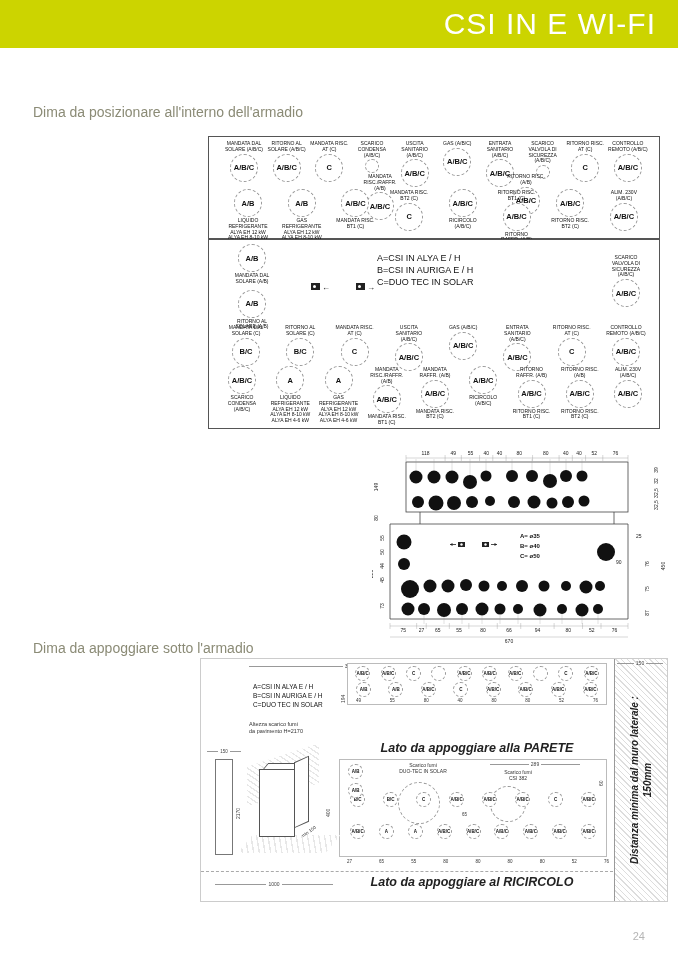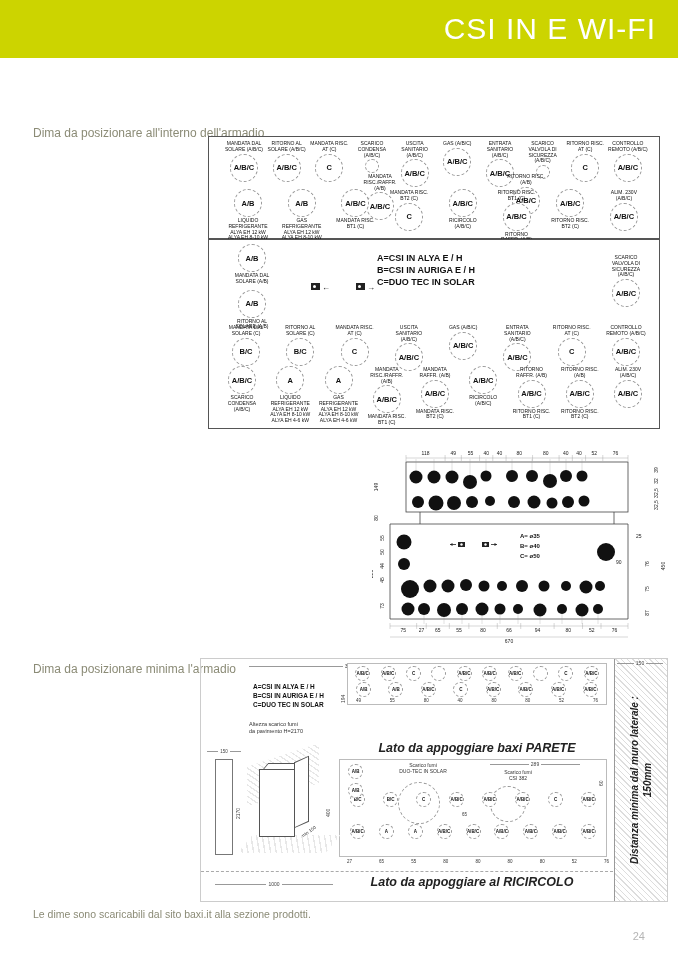--- a/index.html
+++ b/index.html
@@ -1,36 +1,36 @@
 <!DOCTYPE html>
 <html><head>
 <meta charset="utf-8">
 <style>
   html,body{margin:0;padding:0;background:#fff;}
   #page{position:relative;width:678px;height:959px;background:#fff;overflow:hidden;
         font-family:"Liberation Sans",sans-serif;color:#222;}
   
-  #header{position:absolute;left:0;top:0;width:678px;height:58px;display:flex;
+  #header{position:absolute;left:0;top:0;width:678px;height:48px;display:flex;
           align-items:center;justify-content:flex-end;padding-right:22px;box-sizing:border-box;}
   #header .htitle{color:#fff;font-size:30px;font-weight:100;letter-spacing:1px;}
-  .sectitle{position:absolute;left:33px;font-size:12px;color:#8b8b76;margin-top:22px;}
+  .sectitle{position:absolute;left:33px;font-size:14px;color:#8b8b76;}
   
   .tpl{position:absolute;left:208px;width:452px;border:1px solid #555;background:#fff;box-sizing:border-box;}
   #tpl1{top:136px;height:103px;}
   #tpl2{top:239px;height:190px;}
   .trow{position:absolute;display:flex;justify-content:space-between;}
   .pc{display:flex;flex-direction:column;align-items:center;width:42px;}
   .pc .pco{width:26px;height:26px;border:1px dashed #999;border-radius:50%;display:flex;
            align-items:center;justify-content:center;font-weight:bold;font-size:7.5px;color:#111;
            background:#fff;flex:none;}
   .pc.sm .pco{width:12px;height:12px;}
   .pc .pl{font-size:5px;line-height:1.15;text-align:center;color:#111;max-width:46px;margin:1px 0;}
   .pc.xs{width:27px;}
   .pc.xs .pco{width:13px;height:13px;font-size:4.5px;}
-  .legendblk{position:absolute;font-weight:bold;font-size:9px;line-height:1.35;color:#111;}
+  .legendblk{position:absolute;font-weight:normal;font-size:9px;line-height:1.35;color:#111;}
   .screwrow{position:absolute;display:flex;gap:26px;align-items:center;}
   .screw{display:inline-block;width:9px;height:7px;background:#222;position:relative;}
   .screw::after{content:"";position:absolute;left:2px;top:2px;width:3px;height:3px;border-radius:50%;background:#fff;}
   .sarr{font-size:8px;color:#111;margin-left:2px;}
   
   #dimsvg{position:absolute;left:372px;top:446px;}
   #dimsvg text{font-family:"Liberation Sans",sans-serif;}
   
   #under{position:absolute;left:200px;top:658px;width:468px;height:244px;border:1px solid #ccc;box-sizing:border-box;}
   .hatch{background:repeating-linear-gradient(45deg,#fff,#fff 3px,#ddd 3px,#ddd 4px);}
@@ -401,21 +401,21 @@
       <circle cx="168" cy="164" r="6.5" fill="#111"></circle>
       <line x1="168" y1="170.5" x2="168" y2="178" stroke="#999" stroke-width="0.3"></line>
       <circle cx="190" cy="163" r="5" fill="#111"></circle>
       <line x1="190" y1="168" x2="190" y2="178" stroke="#999" stroke-width="0.3"></line>
       <circle cx="210" cy="164" r="6.5" fill="#111"></circle>
       <line x1="210" y1="170.5" x2="210" y2="178" stroke="#999" stroke-width="0.3"></line>
       <circle cx="226" cy="163" r="5" fill="#111"></circle>
       <line x1="226" y1="168" x2="226" y2="178" stroke="#999" stroke-width="0.3"></line>
     </svg>
 
-  <div class="sectitle" style="top:640px">Dima da posizionare minima l'armadio</div>
+  <div class="sectitle" style="top:640px">Dima da appoggiare sotto l'armadio</div>
 
   <div id="under">
     <div id="band" class="hatch">
       <div class="bandtxt">
         <div>Distanza minima dal muro laterale :</div>
         <div>150mm</div>
       </div>
     </div>
     <div class="hdim" style="left:416px;top:1px;width:46px">
         <span class="ln"></span>
@@ -502,21 +502,21 @@
           <span>55</span>
           <span>80</span>
           <span>40</span>
           <span>80</span>
           <span>80</span>
           <span>52</span>
           <span>76</span>
         </div>
     </div>
     <div class="vdim" style="left:139px;top:44px">194</div>
-    <div class="biglabel" style="left:146px;top:82px;width:260px">Lato da appoggiare baxi PARETE</div>
+    <div class="biglabel" style="left:146px;top:82px;width:260px">Lato da appoggiare alla PARETE</div>
 
     <div class="minitpl" style="left:138px;top:100px;width:268px;height:98px">
       <div class="tinytxt" style="left:48px;top:2px;width:70px;text-align:center;font-size:5px">
         <div>Scarico fumi</div>
         <div>DUO-TEC IN SOLAR</div>
       </div>
       <div class="hdim" style="left:150px;top:1px;width:90px">
           <span class="ln"></span>
           <span class="v">289</span>
           <span class="ln"></span>
@@ -621,15 +621,14 @@
     <div class="cabpart" style="left:58px;top:110px;width:36px;height:68px"></div>
     <div class="vdim" style="left:124px;top:158px">400</div>
     <div class="tinytxt" style="left:100px;top:170px;font-size:4.5px;transform:rotate(-35deg)">min 150</div>
     <div class="hdim" style="left:14px;top:222px;width:118px">
         <span class="ln"></span>
         <span class="v">1000</span>
         <span class="ln"></span>
       </div>
   </div>
 
-  <div id="footer-note">Le dime sono scaricabili dal sito baxi.it alla sezione prodotti.</div>
   <div id="pagenum">24</div>
 </div>
 
 </body></html>

